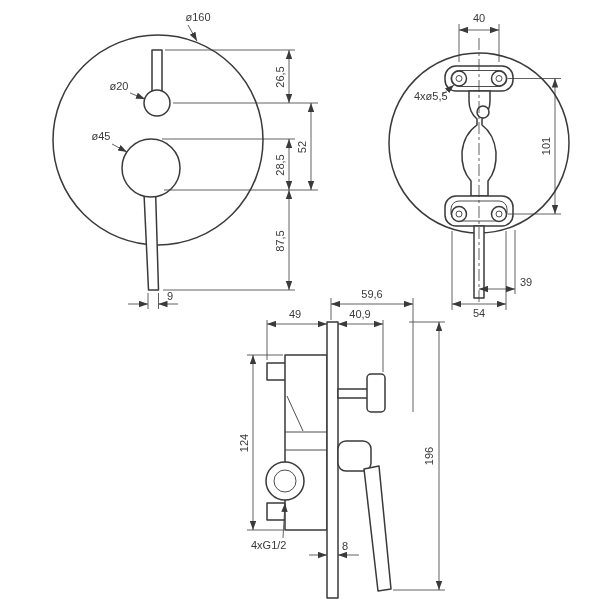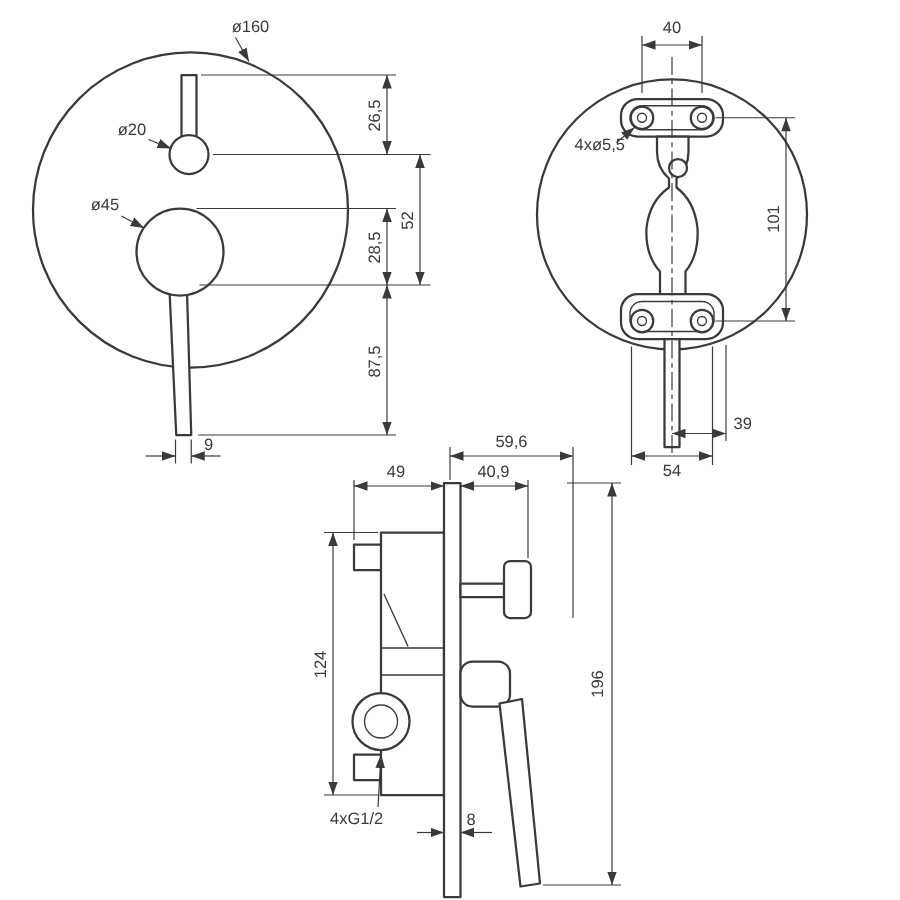--- a/index.html
+++ b/index.html
@@ -1,17 +1,17 @@
 <!DOCTYPE html>
 <html style="--line: #3a3a3a; --bg: #ffffff;"><head>
 <meta charset="utf-8">
 <style>
   :root { --line: #3a3a3a; --bg: #ffffff; }
   html, body { margin: 0; padding: 0; background: var(--bg); }
-  .stage { width: 548px; height: 600px; background: var(--bg); position: relative; }
+  .stage { width: 548px; height: 600px; background: var(--bg); position: relative; margin-left: 31px; }
   svg { display: block; }
   .obj  { fill: none; stroke: var(--line); stroke-width: 1.5; stroke-linejoin: round; }
   .objf { fill: #ffffff; stroke: var(--line); stroke-width: 1.5; stroke-linejoin: round; }
   .thin { fill: none; stroke: var(--line); stroke-width: 0.9; }
   .dim  { fill: none; stroke: var(--line); stroke-width: 0.8; }
   .center { fill: none; stroke: var(--line); stroke-width: 0.8; stroke-dasharray: 12 3 3 3; }
   text.lbl { font-family: "Liberation Sans", "DejaVu Sans", sans-serif; font-size: 11px; fill: var(--line); }
 </style>
 </head>
 <body>

